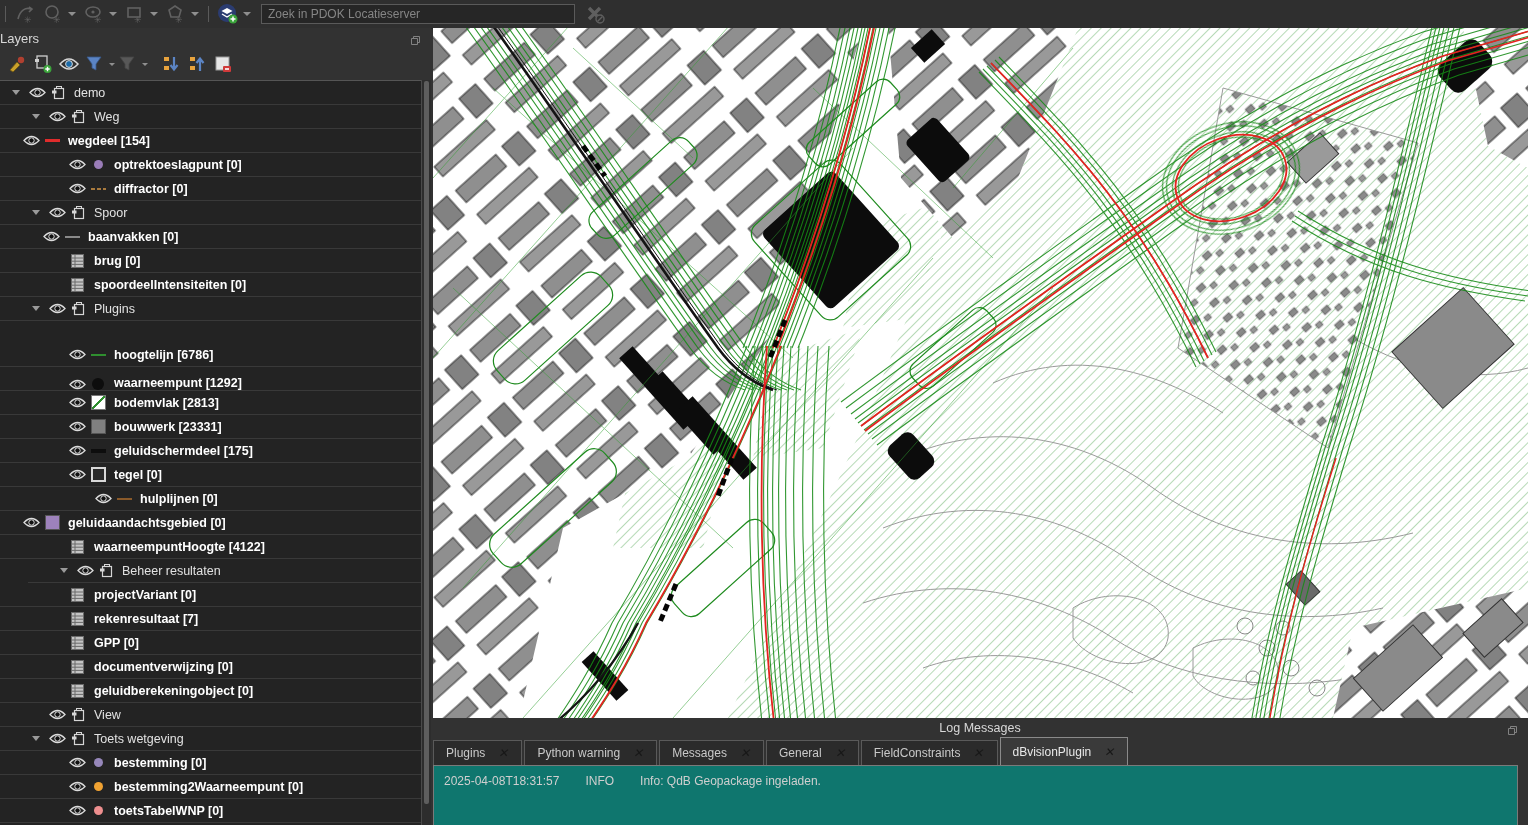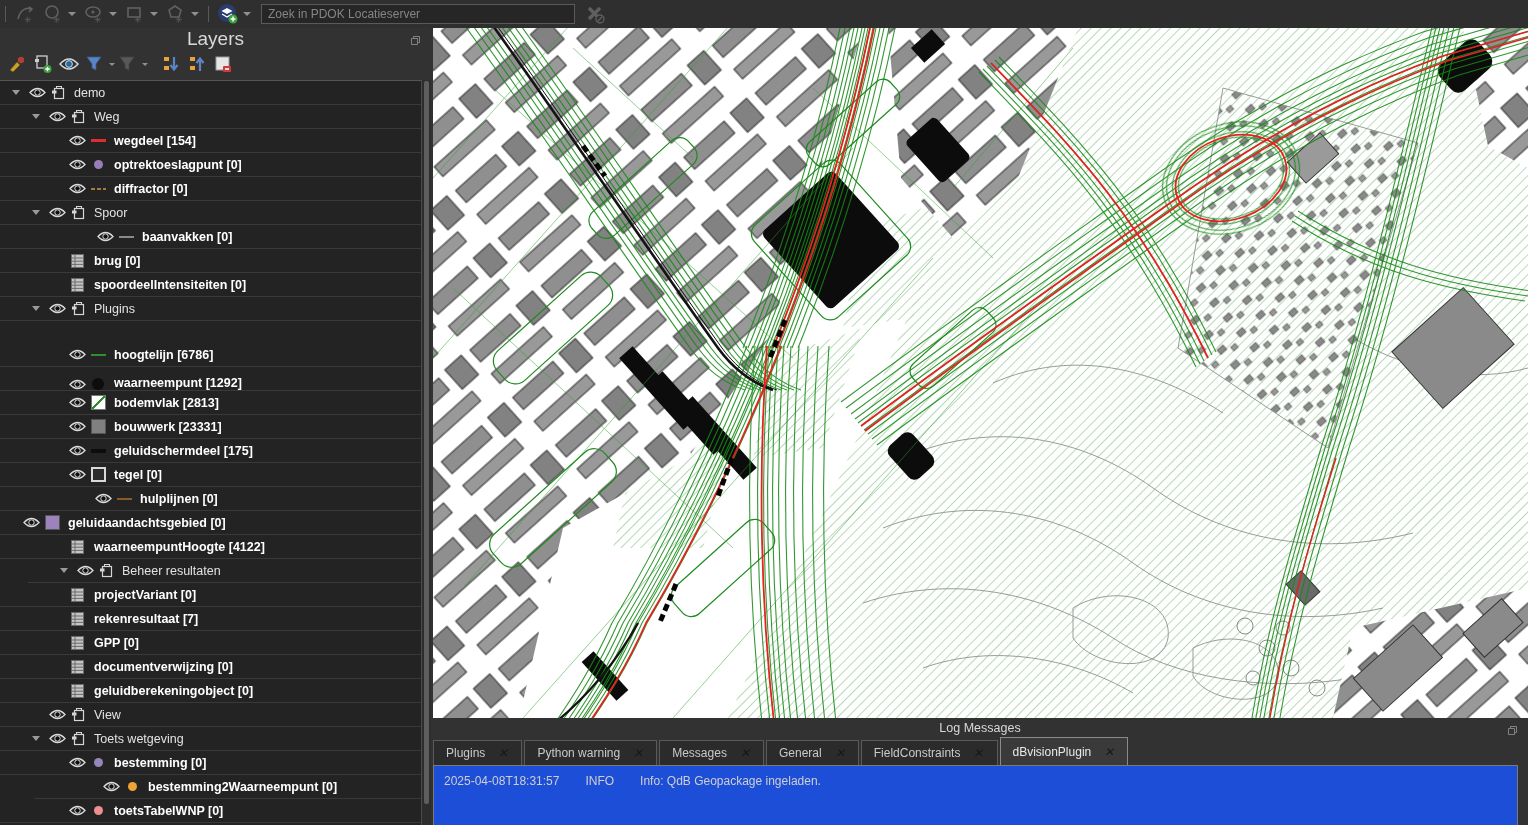--- a/index.html
+++ b/index.html
@@ -11,21 +11,21 @@
   .tsep{width:1px;height:16px;background:#5a5a5a;margin:0 5px;}
   .ticon{width:24px;height:22px;display:flex;align-items:center;justify-content:center;margin:0 2px;}
   .tarrow{width:0;height:0;border-left:4px solid transparent;border-right:4px solid transparent;
           border-top:4px solid #8f8f8f;margin:0 4px 0 1px;}
   .search{width:300px;height:18px;background:#262626;border:1px solid #5a5a5a;color:#cfcfcf;
           font-size:12px;padding:0 6px;margin-left:6px;outline:none;}
   .search::placeholder{color:#858585;}
   
   .layers-panel{position:absolute;left:0;top:28px;width:431px;bottom:0;background:#323232;}
   .panel-head{position:relative;height:22px;}
-  .panel-title{text-align:center;color:#d8d8d8;font-size:19px;line-height:22px;}
+  .panel-title{color:#d8d8d8;font-size:13px;line-height:22px;}
   .dock-ic{position:absolute;right:10px;top:4px;}
   .ltoolbar{display:flex;align-items:center;height:28px;padding-left:4px;}
   .lbtn{width:26px;height:24px;display:flex;align-items:center;justify-content:center;}
   .larrow{width:0;height:0;border-left:3.5px solid transparent;border-right:3.5px solid transparent;
           border-top:3.5px solid #8f8f8f;margin-left:1px;}
   .tree{position:absolute;left:0;right:0;top:52px;bottom:0;background:#232323;
         border-top:1px solid #555;overflow:hidden;}
   .trow{height:23px;border-bottom:1px solid #393939;display:flex;align-items:center;
         font-size:12.5px;color:#fff;white-space:nowrap;}
   .slot{display:inline-flex;align-items:center;justify-content:center;flex:none;}
@@ -42,21 +42,21 @@
   .map svg{display:block;}
   
   .log-panel{position:absolute;left:432px;top:718px;right:0;bottom:0;background:#323232;}
   .log-head{position:relative;height:20px;}
   .log-title{text-align:center;color:#d8d8d8;font-size:12.5px;line-height:20px;}
   .tabs{display:flex;align-items:flex-end;height:27px;padding-left:1px;}
   .tab{display:flex;align-items:center;gap:14px;height:24px;padding:0 12px;margin-right:2px;
        background:#2b2b2b;border:1px solid #5a5a5a;border-bottom:none;color:#c9c9c9;font-size:12px;}
   .tab .pin{color:#171717;font-size:12px;font-weight:700;transform:skewX(-12deg);}
   .tab.active{background:#3a3a3a;height:27px;border-color:#8a8a8a;color:#e8e8e8;}
-  .log-body{position:absolute;left:1px;right:10px;top:47px;bottom:0;background:#1d4ed8;
+  .log-body{position:absolute;left:1px;right:10px;top:47px;bottom:0;background:#0f766e;
             border:1px solid #7a7a7a;border-bottom:none;}
   .log-line{padding:8px 0 0 10px;font-size:12px;color:#cfcfcf;}
   .log-line span{margin-right:26px;}
   .log-line .msg{margin-right:0;}
   
   .sym{display:inline-block;}
 </style>
 </head>
 <body>
 
@@ -217,21 +217,21 @@
           </span>
           <span class="slot" style="width: 20px;">
             <svg width="14" height="14" viewBox="0 0 14 14">
               <rect x="3.5" y="2.5" width="9" height="10" fill="none" stroke="#d6d6d6" stroke-width="1.2"></rect>
               <rect x="5.5" y="0.5" width="5" height="2" fill="none" stroke="#d6d6d6" stroke-width="1"></rect>
               <rect x="1" y="4.5" width="4.5" height="3" fill="#d6d6d6"></rect>
             </svg>
           </span>
           <span class="lbl grp">Weg</span>
         </div>
-        <div class="trow" style="padding-left: 46px; text-align: right;">
+        <div class="trow" style=" text-align: right;">
           <span class="slot" style="width: 20px;"></span>
           <span class="slot" style="width: 22px;">
             <svg width="17" height="11" viewBox="0 0 17 11">
               <path d="M1,5.5 Q8.5,-2.5 16,5.5 Q8.5,13.5 1,5.5 Z" fill="none" stroke="#dcdcdc" stroke-width="1.3"></path>
               <circle cx="8.5" cy="5.5" r="2.7" fill="#111" stroke="#dcdcdc" stroke-width="1"></circle>
             </svg>
           </span>
           <span class="slot" style="width: 20px;">
             <span class="sym" style="width: 15px; height: 3px; background: rgb(224, 44, 44);"></span>
           </span>
@@ -275,21 +275,21 @@
           </span>
           <span class="slot" style="width: 20px;">
             <svg width="14" height="14" viewBox="0 0 14 14">
               <rect x="3.5" y="2.5" width="9" height="10" fill="none" stroke="#d6d6d6" stroke-width="1.2"></rect>
               <rect x="5.5" y="0.5" width="5" height="2" fill="none" stroke="#d6d6d6" stroke-width="1"></rect>
               <rect x="1" y="4.5" width="4.5" height="3" fill="#d6d6d6"></rect>
             </svg>
           </span>
           <span class="lbl grp">Spoor</span>
         </div>
-        <div class="trow" style="padding-left: 74px;">
+        <div class="trow" style="padding-left: 20px;">
           <span class="slot" style="width: 20px;"></span>
           <span class="slot" style="width: 22px;">
             <svg width="17" height="11" viewBox="0 0 17 11">
               <path d="M1,5.5 Q8.5,-2.5 16,5.5 Q8.5,13.5 1,5.5 Z" fill="none" stroke="#dcdcdc" stroke-width="1.3"></path>
               <circle cx="8.5" cy="5.5" r="2.7" fill="#111" stroke="#dcdcdc" stroke-width="1"></circle>
             </svg>
           </span>
           <span class="slot" style="width: 20px;">
             <span class="sym" style="width: 15px; height: 2px; background: rgb(138, 138, 138);"></span>
           </span>
@@ -559,21 +559,21 @@
             <svg width="17" height="11" viewBox="0 0 17 11">
               <path d="M1,5.5 Q8.5,-2.5 16,5.5 Q8.5,13.5 1,5.5 Z" fill="none" stroke="#dcdcdc" stroke-width="1.3"></path>
               <circle cx="8.5" cy="5.5" r="2.7" fill="#111" stroke="#dcdcdc" stroke-width="1"></circle>
             </svg>
           </span>
           <span class="slot" style="width: 20px;">
             <span class="sym" style="width: 9px; height: 9px; border-radius: 50%; background: rgb(150, 135, 186);"></span>
           </span>
           <span class="lbl lay">bestemming [0]</span>
         </div>
-        <div class="trow" style="padding-left: 46px; margin-left: 34px;">
+        <div class="trow" style="padding-left: 46px;">
           <span class="slot" style="width: 20px;"></span>
           <span class="slot" style="width: 22px;">
             <svg width="17" height="11" viewBox="0 0 17 11">
               <path d="M1,5.5 Q8.5,-2.5 16,5.5 Q8.5,13.5 1,5.5 Z" fill="none" stroke="#dcdcdc" stroke-width="1.3"></path>
               <circle cx="8.5" cy="5.5" r="2.7" fill="#111" stroke="#dcdcdc" stroke-width="1"></circle>
             </svg>
           </span>
           <span class="slot" style="width: 20px;">
             <span class="sym" style="width: 9px; height: 9px; border-radius: 50%; background: rgb(240, 162, 50);"></span>
           </span>

